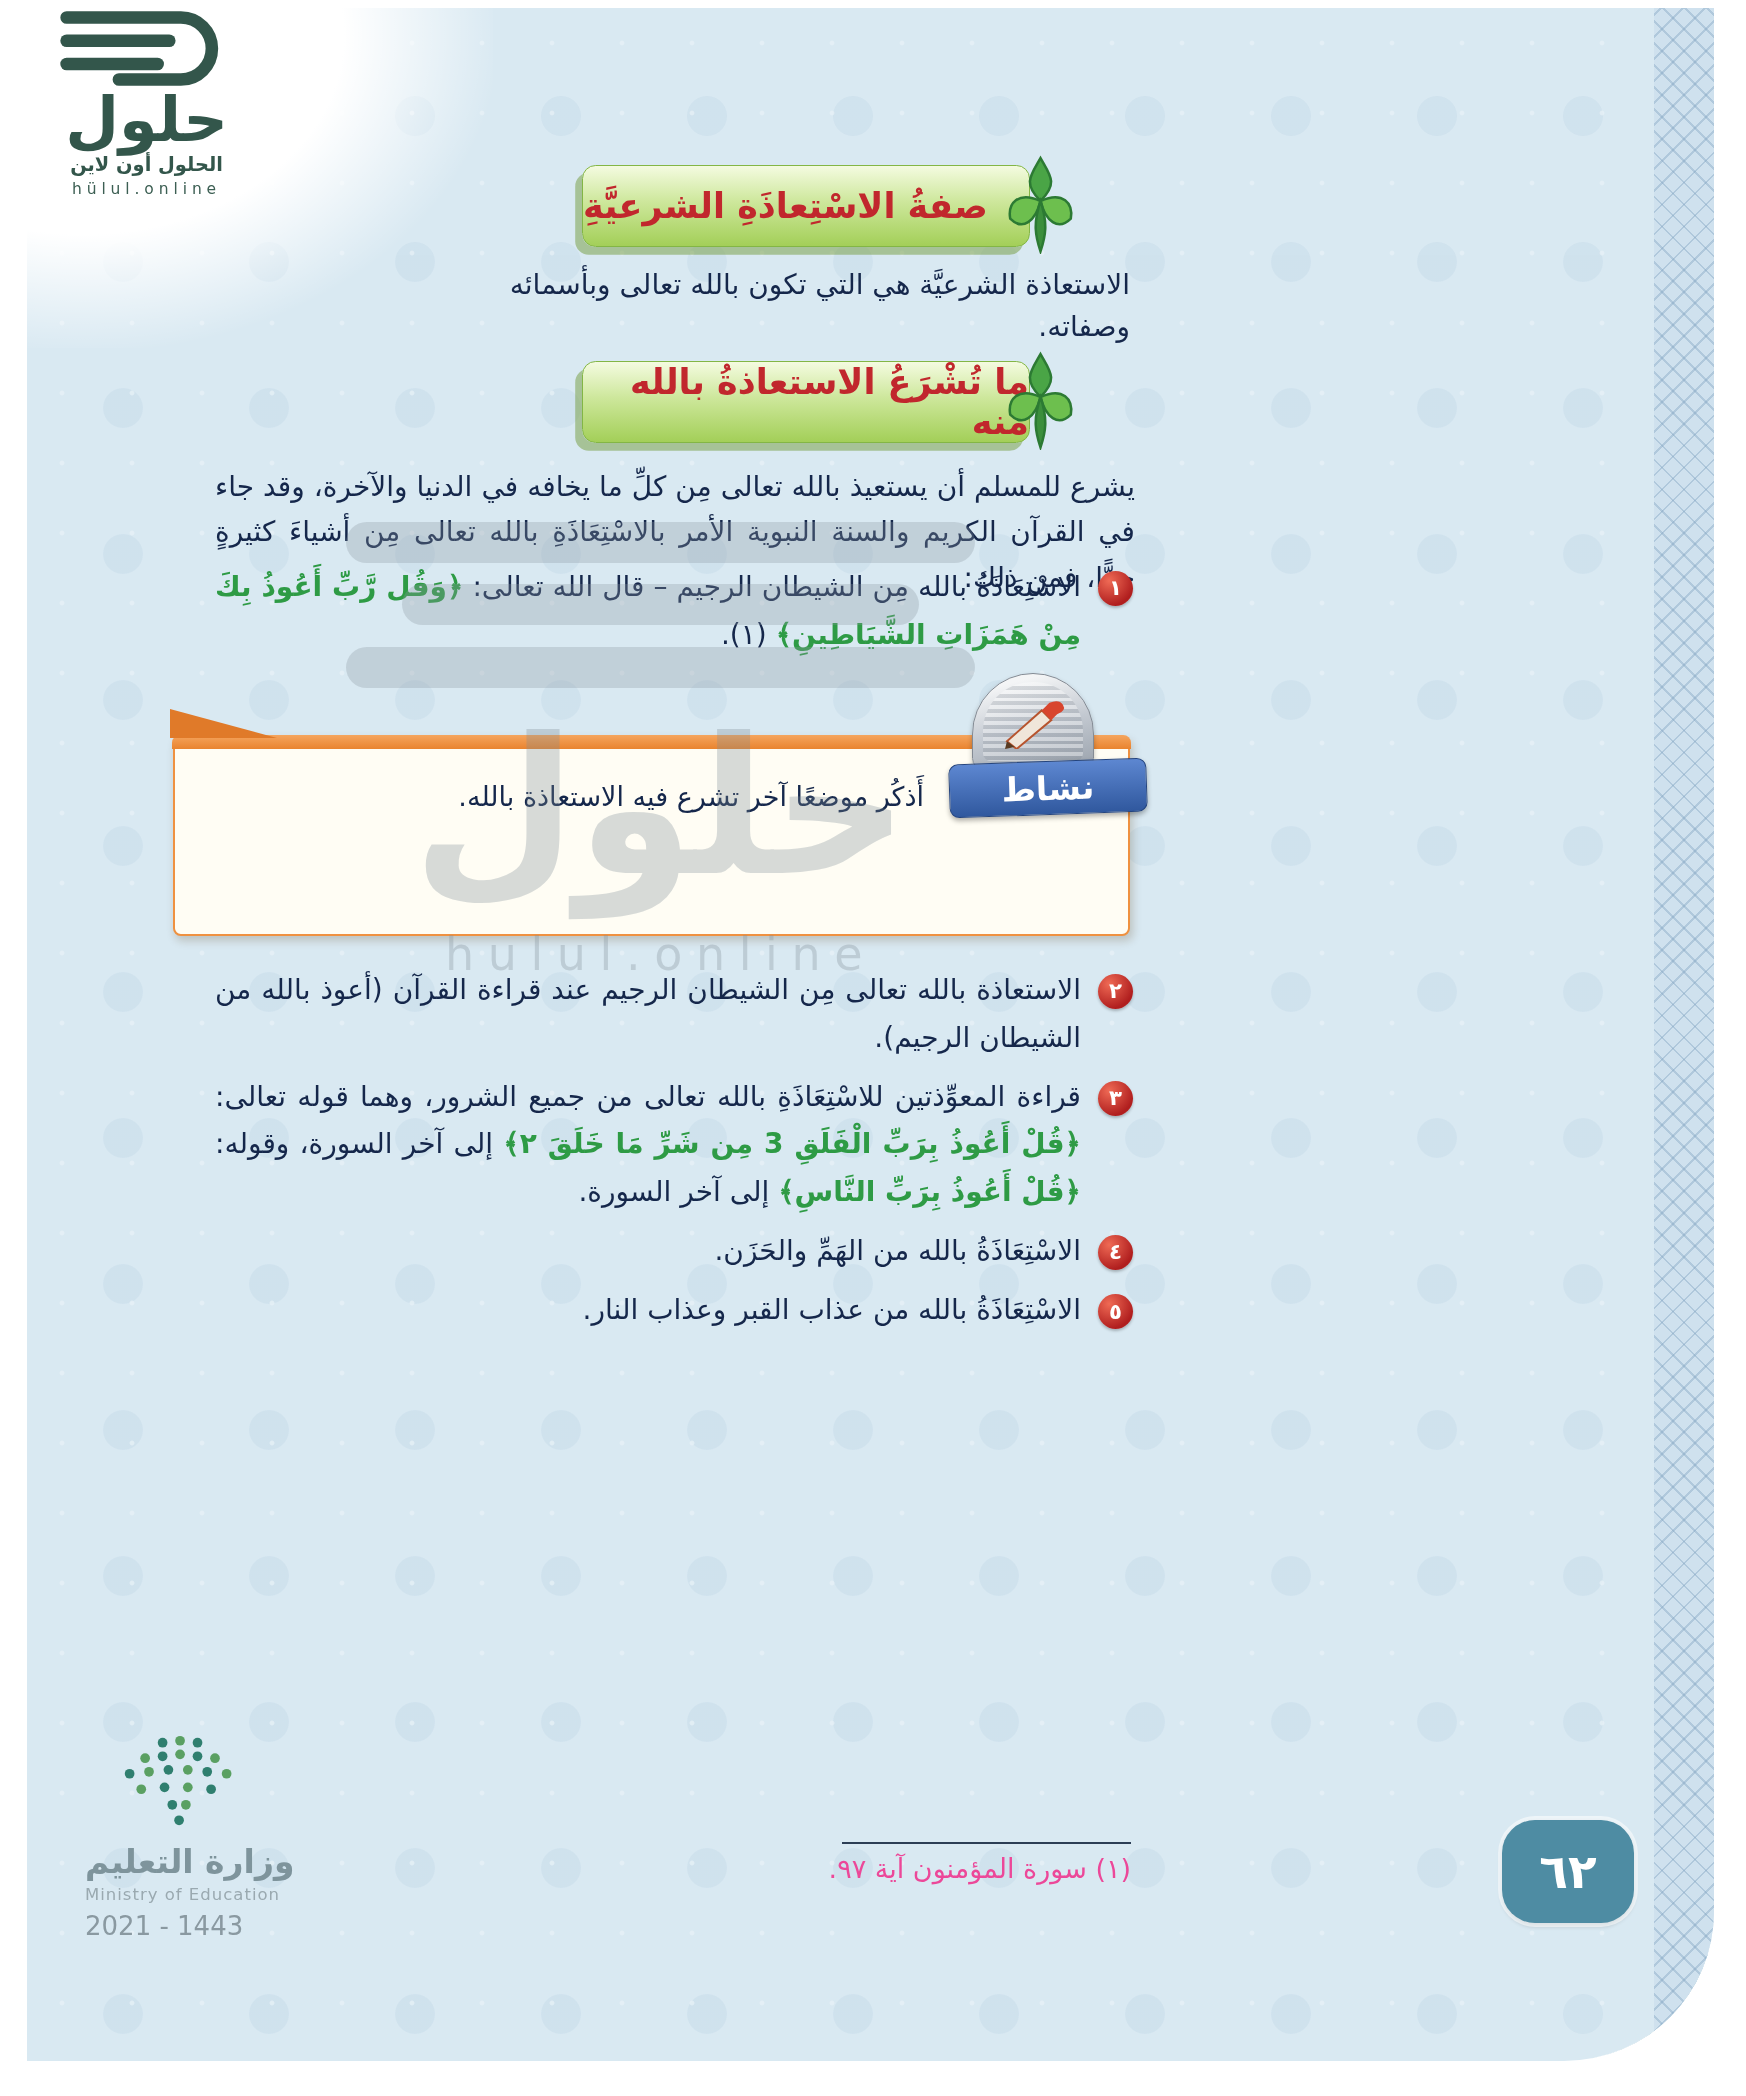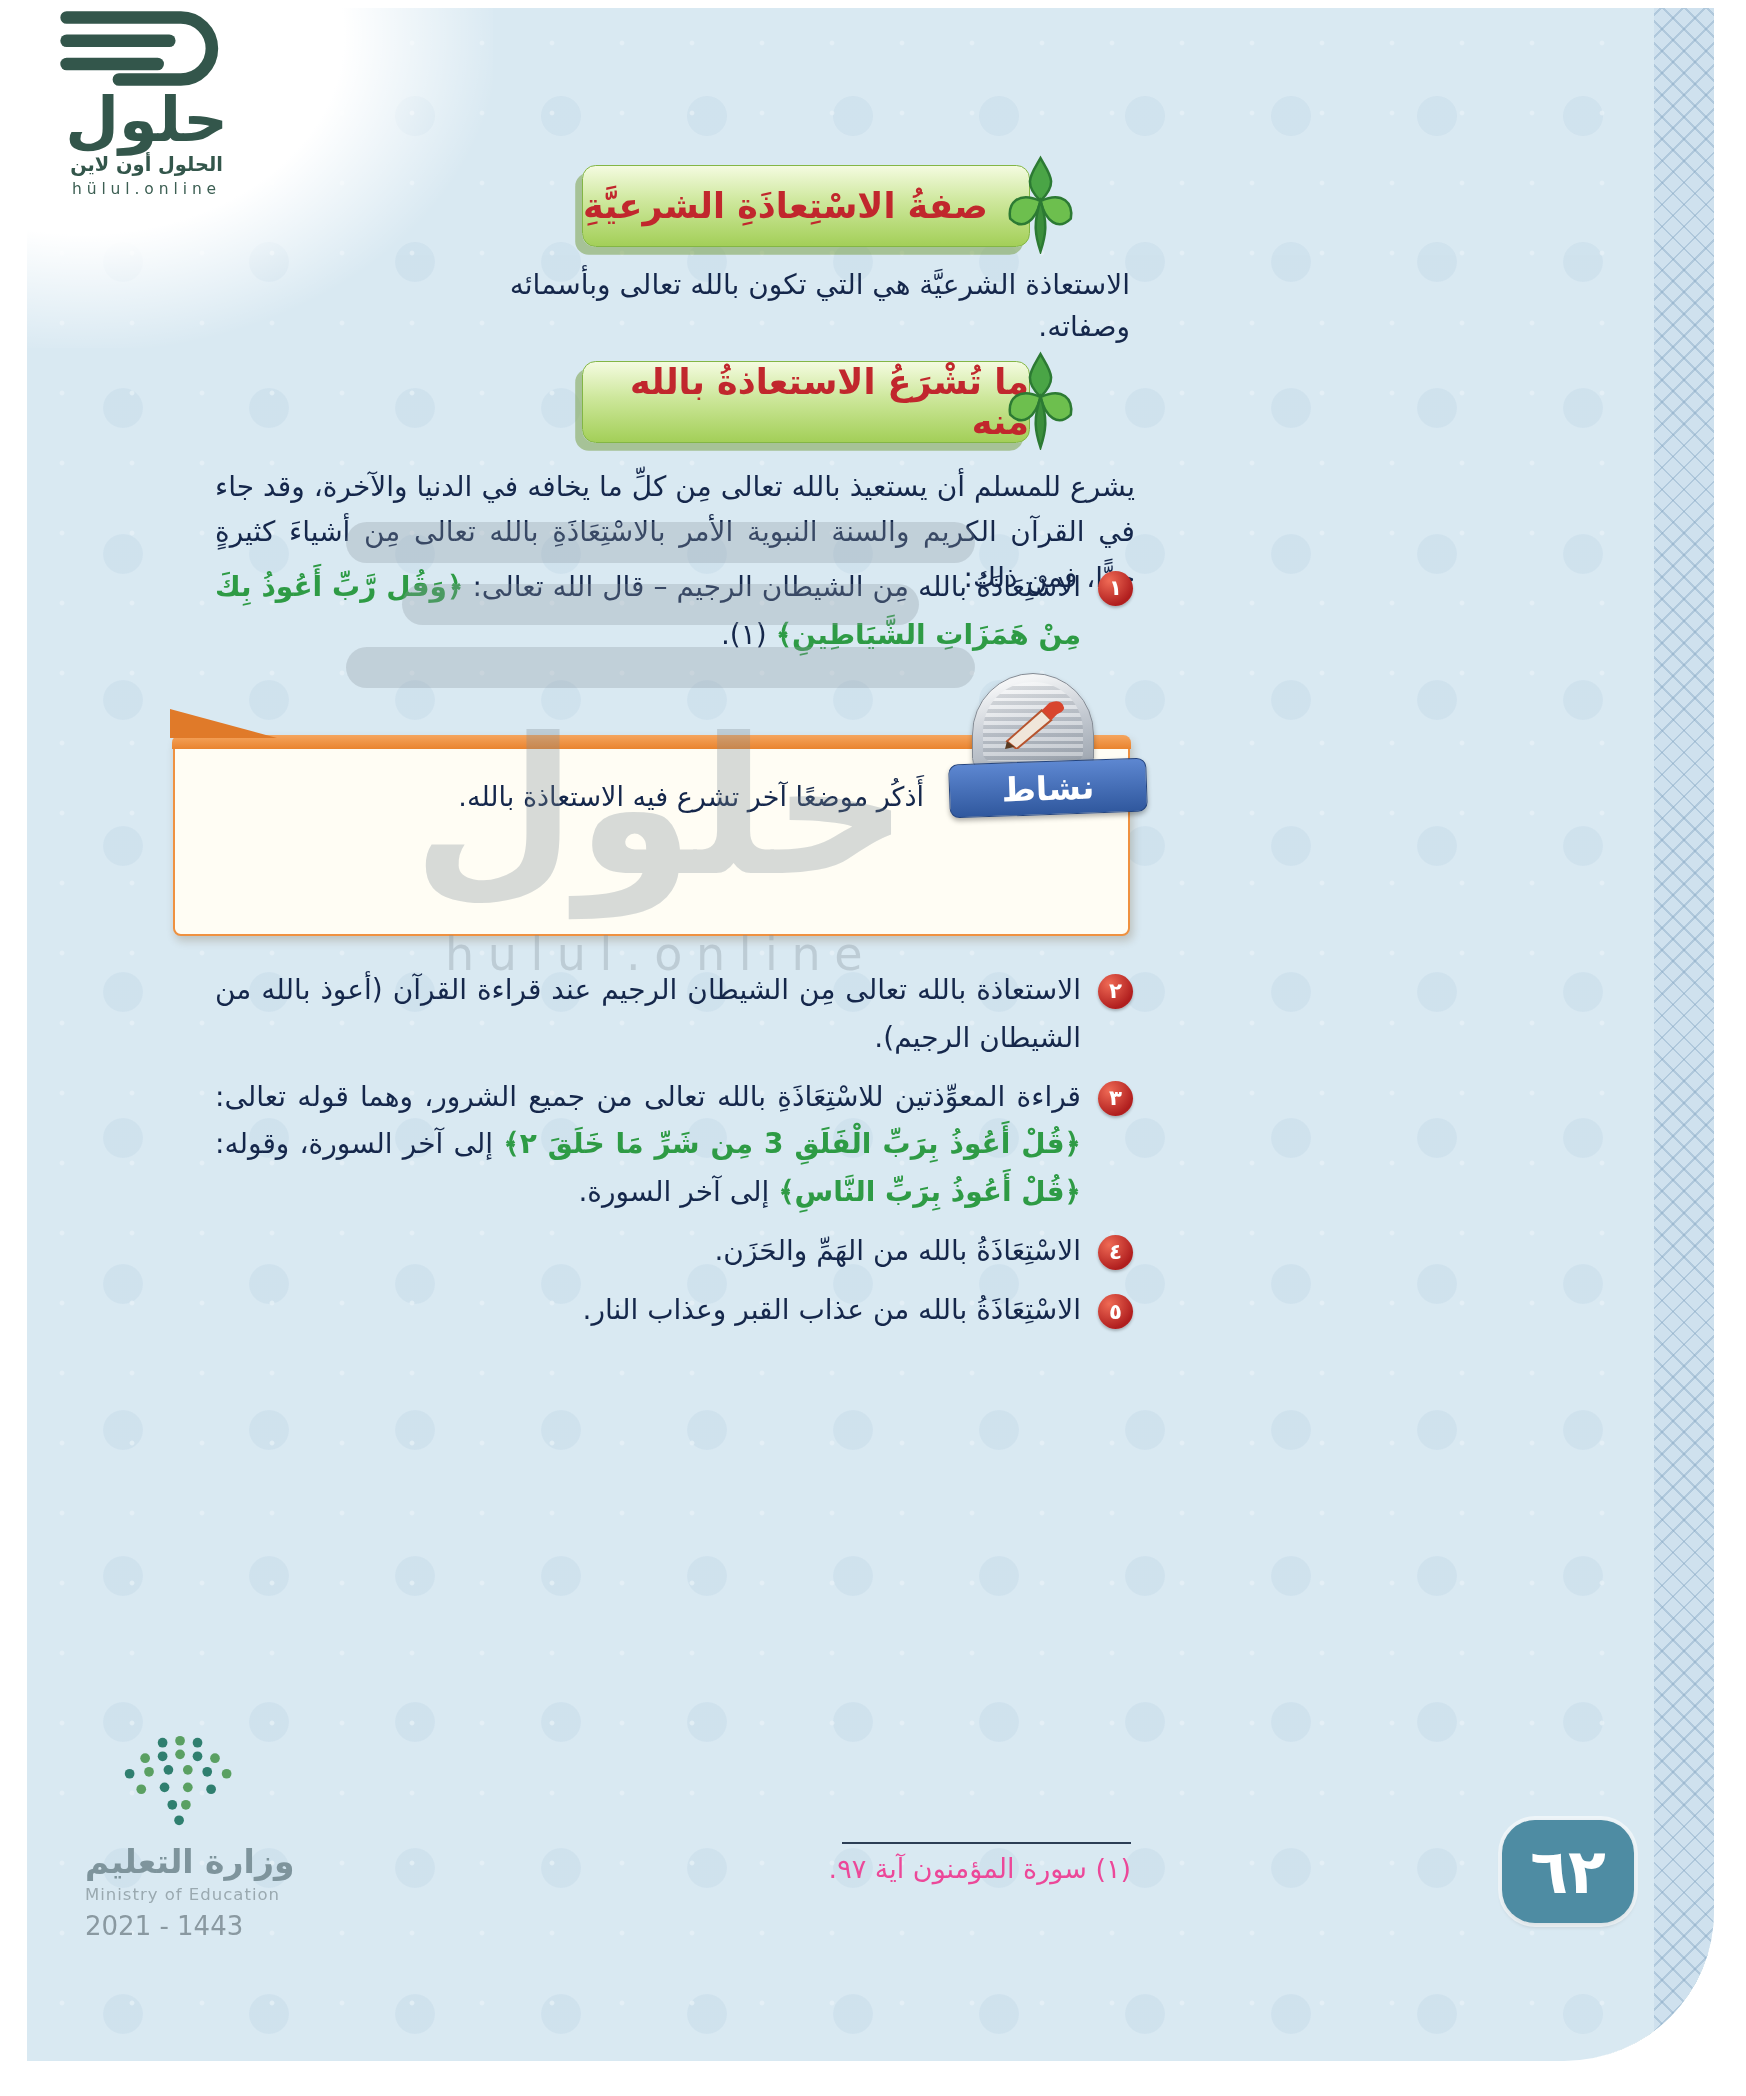--- a/index.html
+++ b/index.html
@@ -148,21 +148,21 @@
   .m-years { font-size:26px; color:#8a99a1; margin-top:7.8px; }
   .footnote-rule { position:absolute; left:842px; top:1842px; width:289px; height:1.9px; background:#2c3e55; z-index:2; }
   .footnote {
     position:absolute; left:776px; top:1853px; width:355px; z-index:2;
     direction:rtl; text-align:right; font-size:27px; color:#ec4899;
   }
   .page-num {
     position:absolute; left:1502px; top:1820px; width:132px; height:103px; z-index:2;
     background:#4e8ca3; border-radius:33px;
     display:flex; align-items:center; justify-content:center;
-    color:#fff; font-size:62px; font-weight:bold;
+    color:#fff; font-size:47px; font-weight:bold;
     box-shadow:0 0 0 3.9px rgba(255,255,255,.55), 0 2.9px 5.8px rgba(0,0,0,.2);
   }
 </style>
 </head>
 <body>
 
 <div class="page">
   <div class="page-pattern"></div>
   <div class="side-strip"></div>
   <div class="logo-halo"></div>

